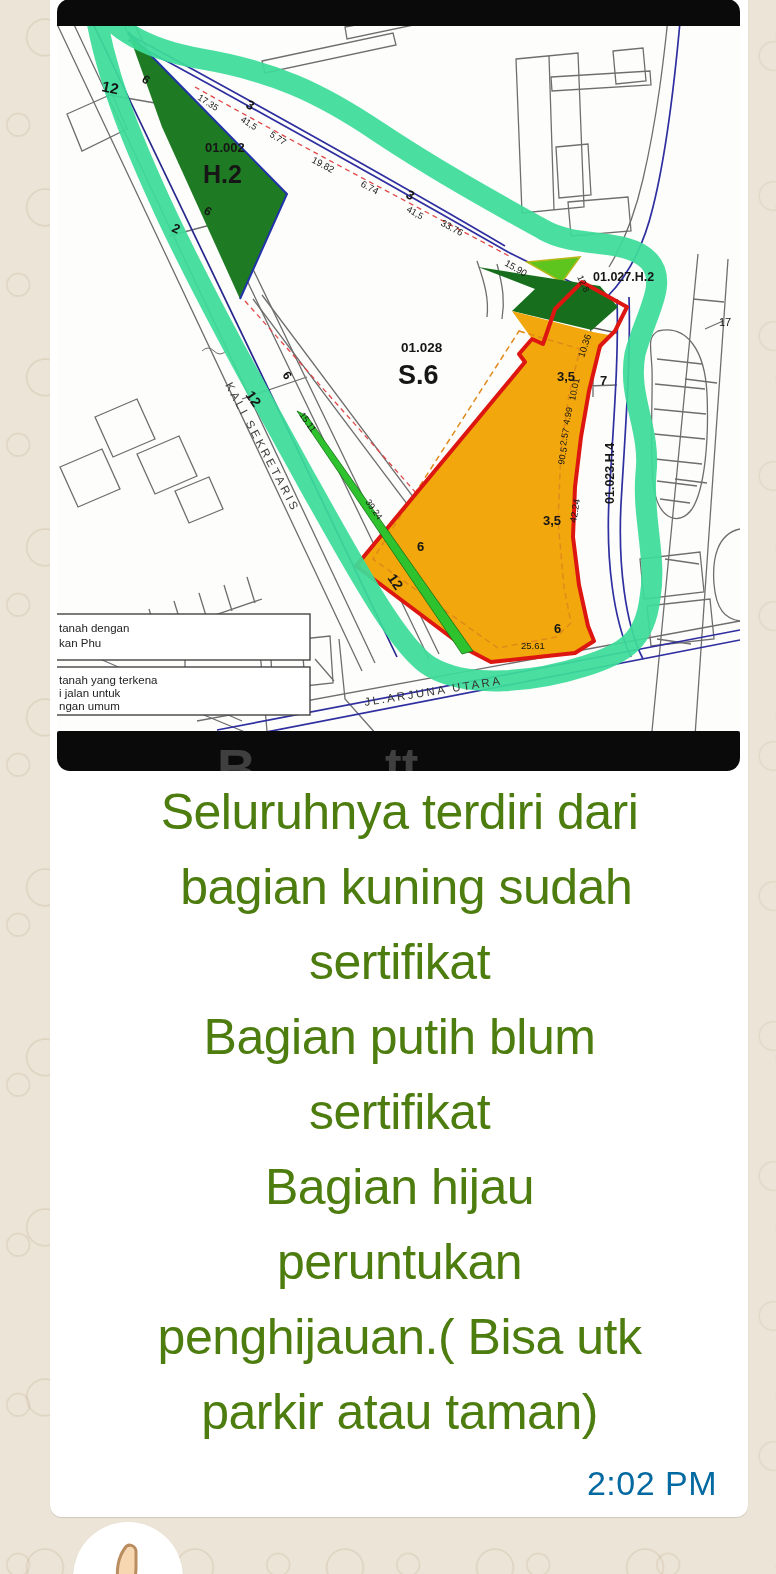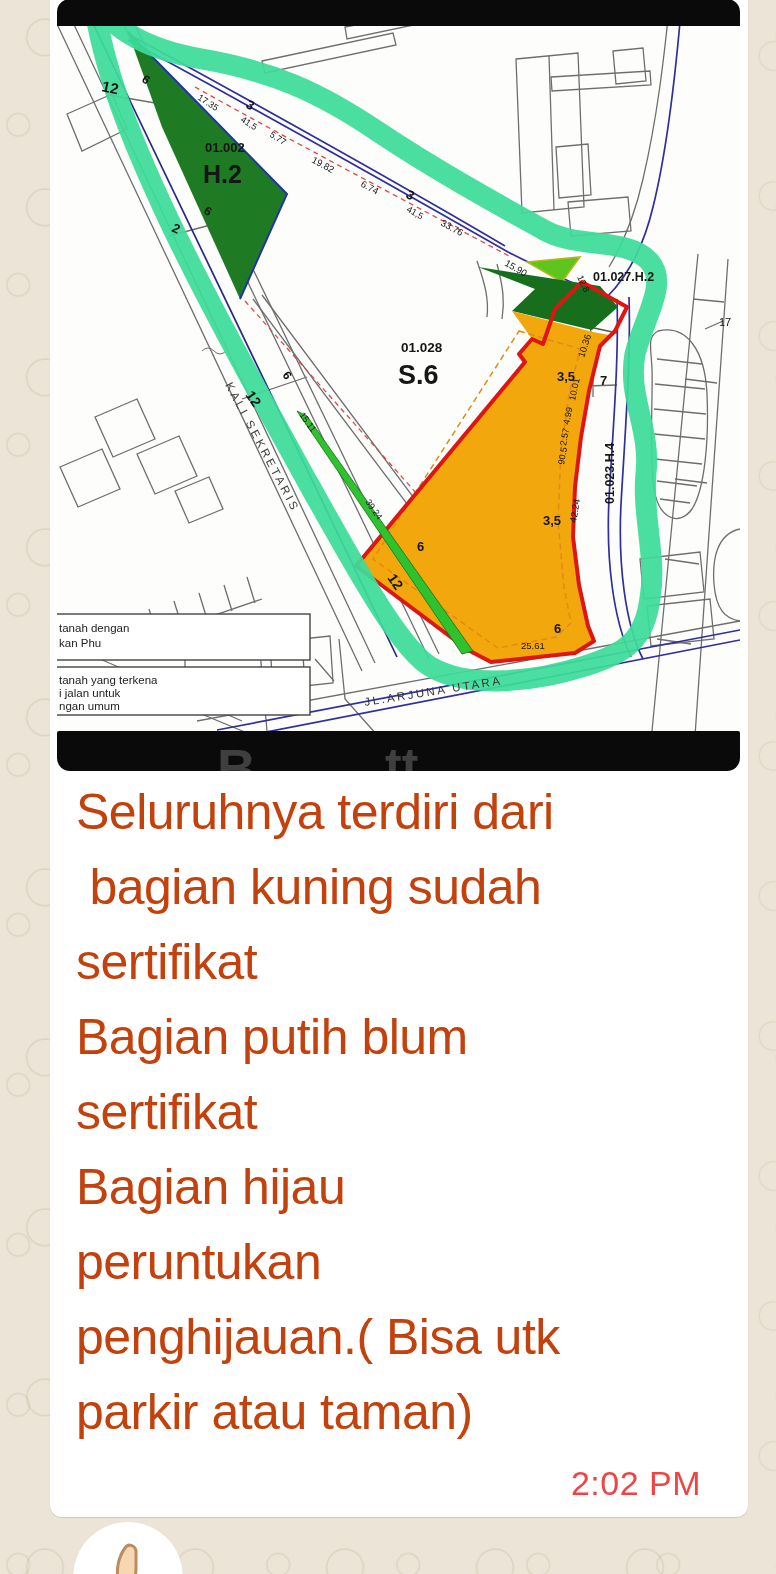--- a/index.html
+++ b/index.html
@@ -20,26 +20,26 @@
     box-shadow:0 1px 1px rgba(0,0,0,.12);
     padding:9px 7px 14px 7px;box-sizing:border-box;
   }
   .media{
     width:683px;height:772px;border-radius:13px;overflow:hidden;
     background:#fdfdfd;position:relative;
   }
   .media svg{display:block;}
   .caption{
     margin:4px 18px 0 19px;
-    font-size:50px;line-height:75px;color:#c2410c;
-    white-space:pre-wrap;letter-spacing:-0.5px;
+    font-size:50px;line-height:75px;color:#4d7c0f;
+    white-space:pre-wrap;letter-spacing:-0.5px;text-align:center;
   }
   .time{
-    margin:14px 40px 0 0;text-align:right;
-    font-size:34px;color:#ef4444;letter-spacing:0.5px;
+    margin:14px 24px 0 0;text-align:right;
+    font-size:34px;color:#0369a1;letter-spacing:0.5px;
   }
   .sticker{
     position:absolute;left:73px;top:1522px;width:110px;height:110px;
     background:#ffffff;border-radius:50%;
     box-shadow:0 1px 2px rgba(0,0,0,.08);
     display:flex;align-items:flex-start;justify-content:center;
   }
   .sticker svg{margin-top:18px;}
   text{font-family:"Liberation Sans",sans-serif;}
 </style>

